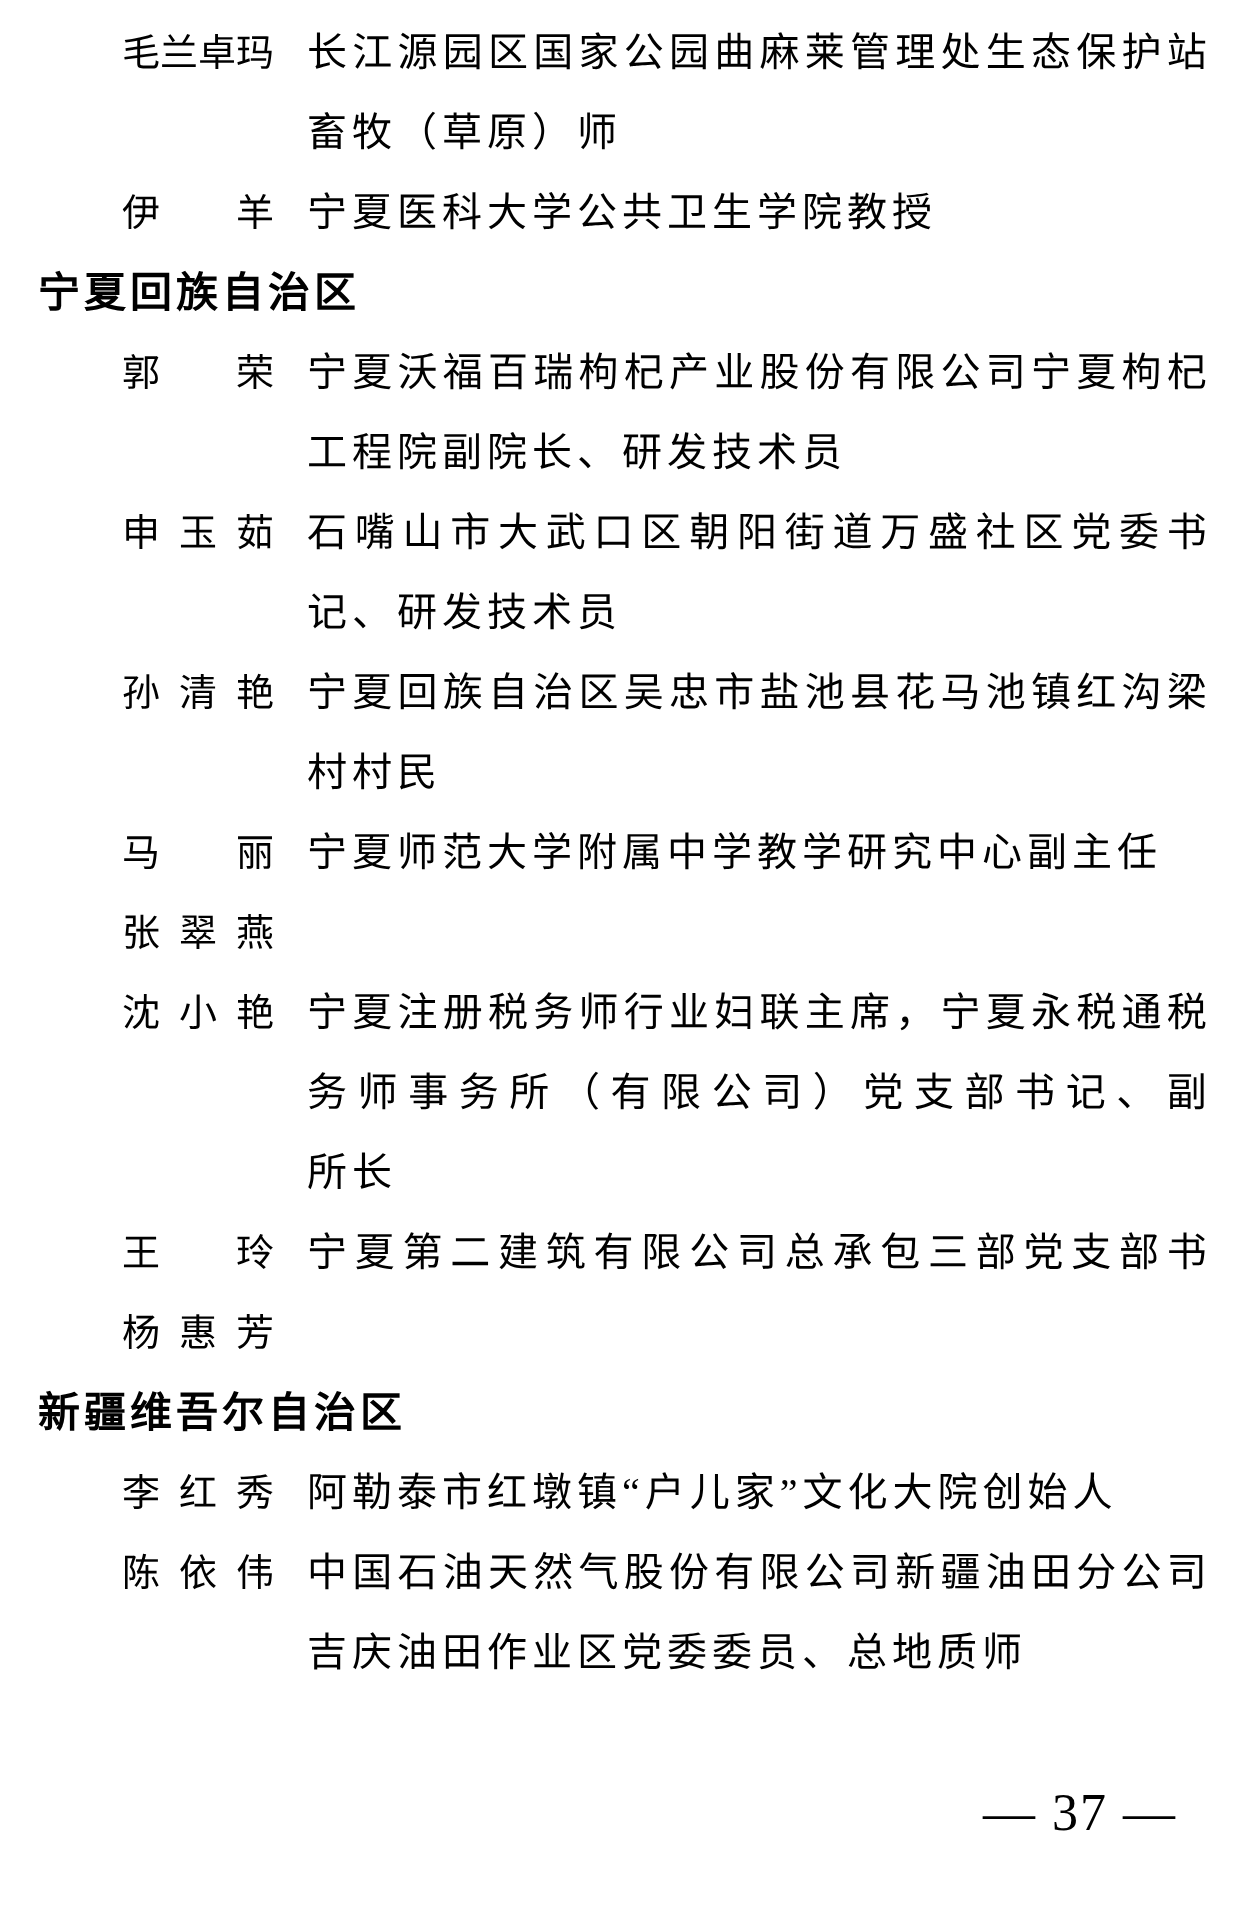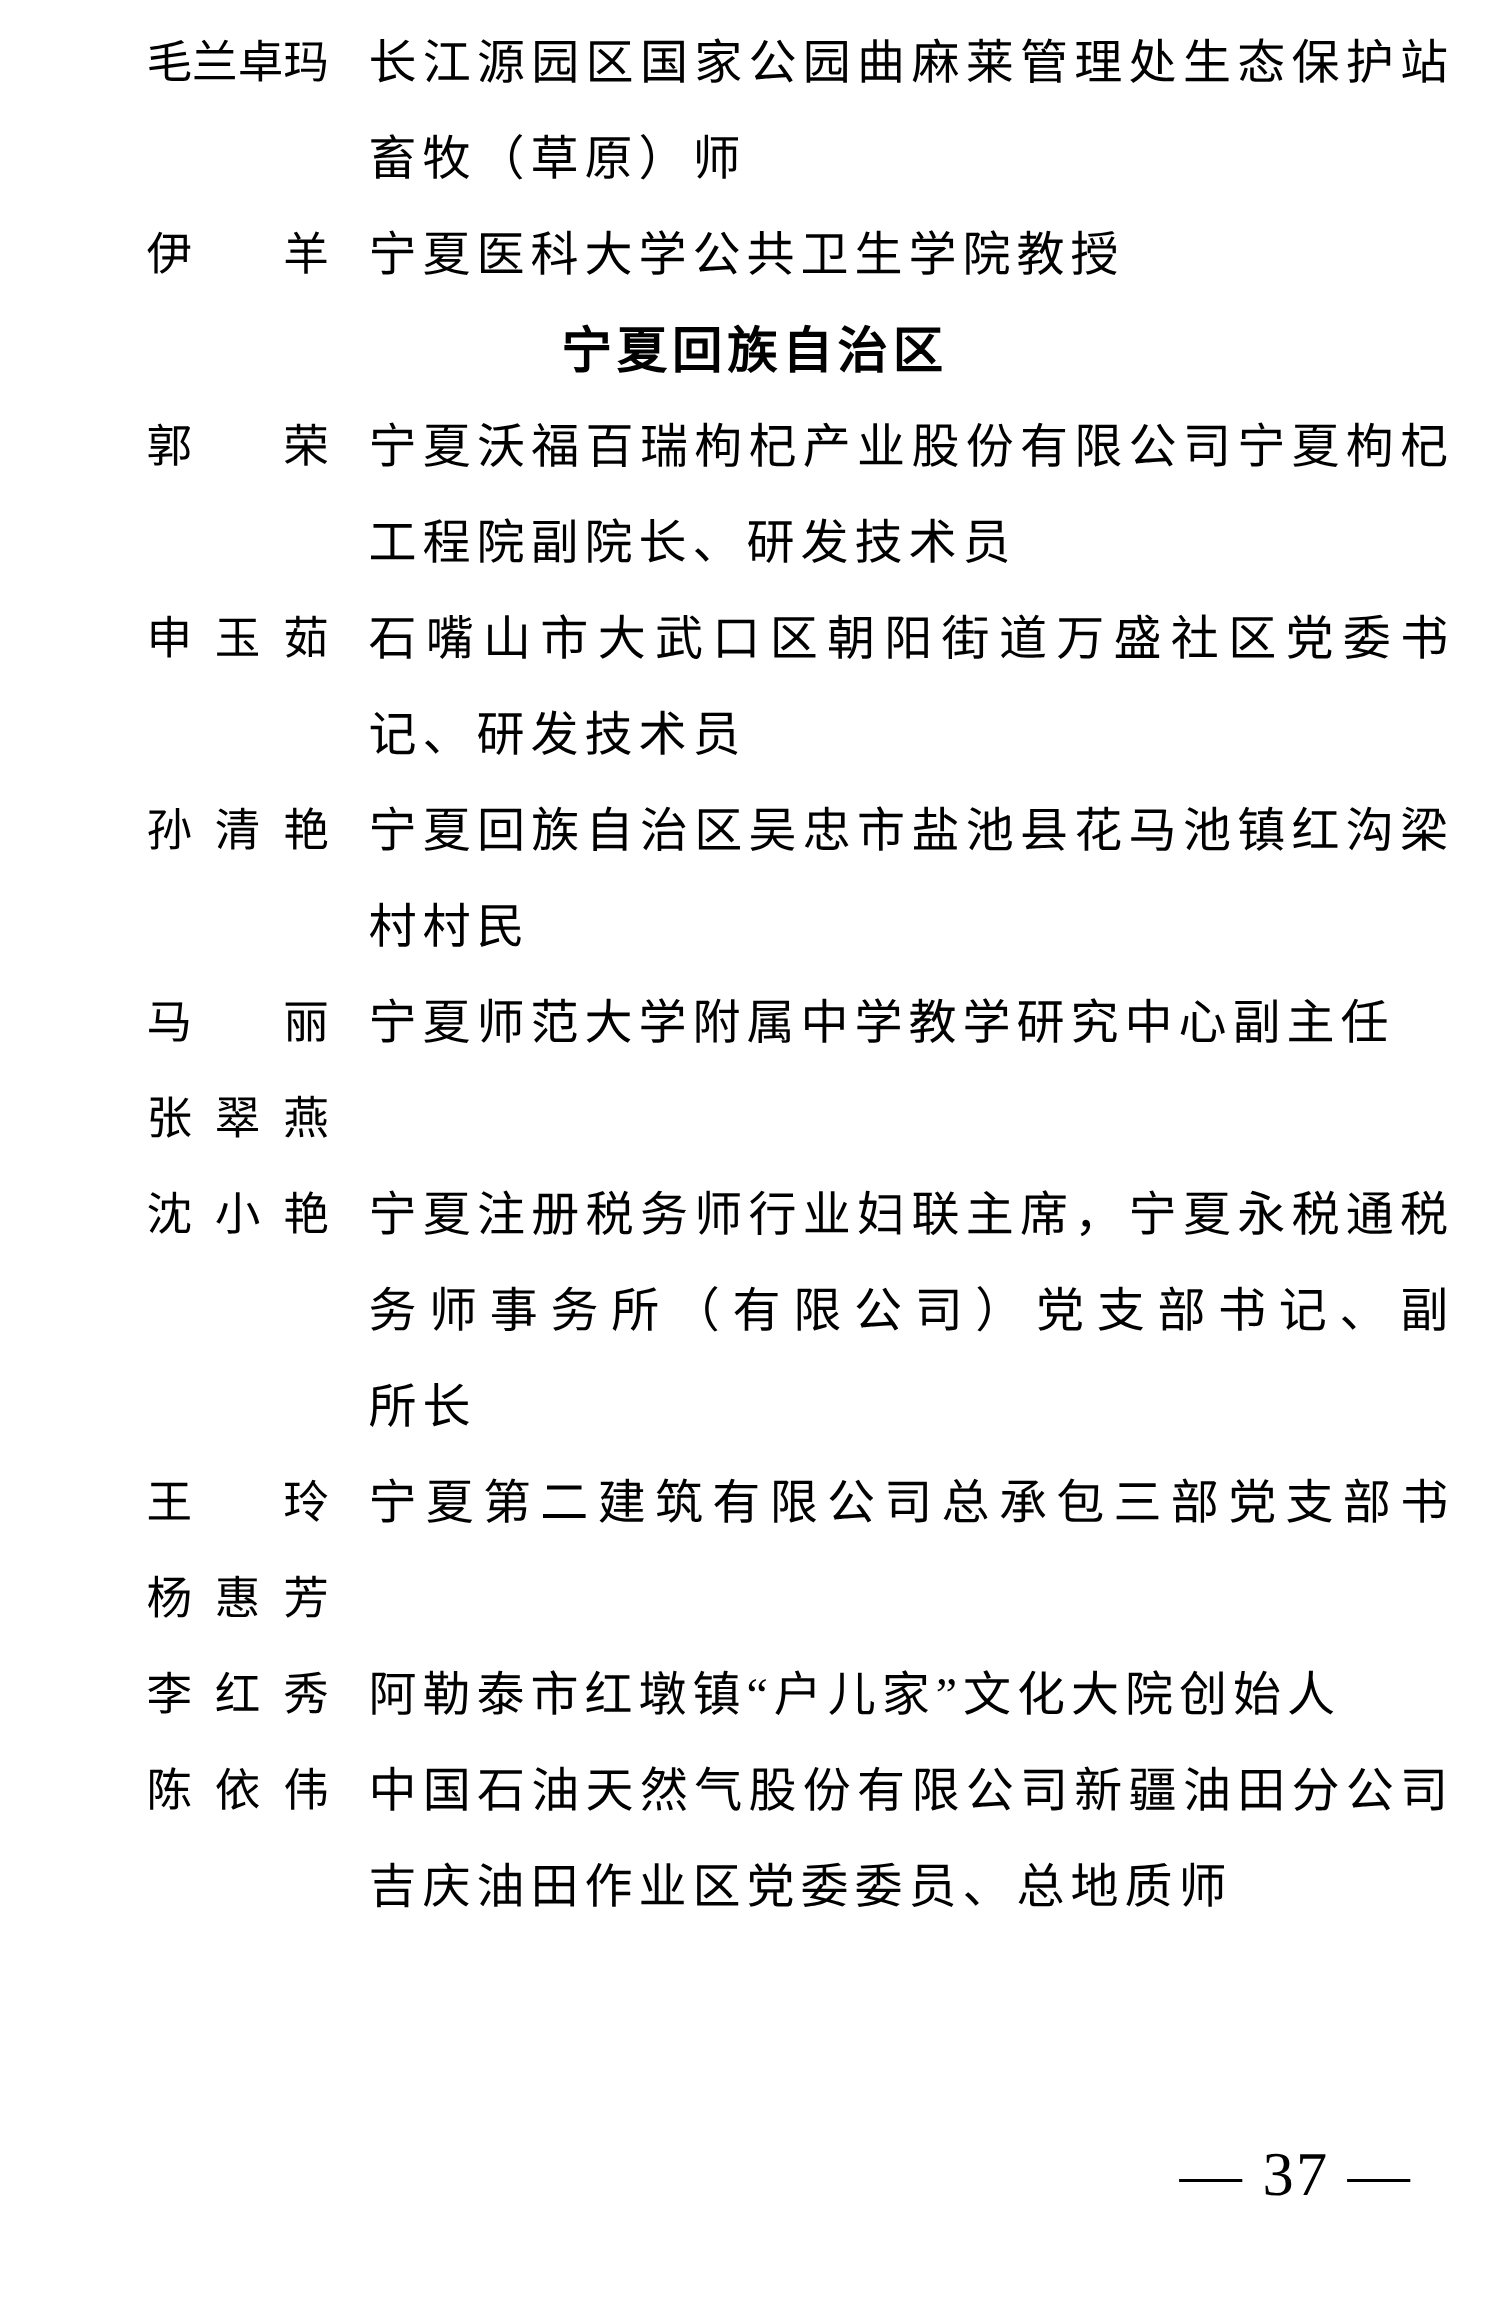--- a/index.html
+++ b/index.html
@@ -14,29 +14,28 @@
     background: #ffffff;
     color: #000000;
     overflow: hidden;
     font-family: "Liberation Serif", "DejaVu Serif", serif;
   }
   .content {
     padding-top: 13px;
   }
   
   .section-header {
-    margin-left: 16px;
+    margin-left: 38px;
     height: 80px;
     line-height: 80px;
     font-family: "Liberation Sans", "DejaVu Sans", sans-serif;
     font-weight: bold;
     font-size: 42px;
     letter-spacing: 4px;
     white-space: nowrap;
-    text-align: center;
   }
   
   .entry {
     display: flex;
     align-items: flex-start;
   }
   .entry-name {
     margin-left: 122px;
     width: 152px;
     flex: 0 0 152px;
@@ -317,20 +316,21 @@
           </div>
         </div>
       </div>
       <div class="entry">
         <div class="entry-name">
           <span>杨</span>
           <span>惠</span>
           <span>芳</span>
         </div>
       </div>
+      <div class="section-header">新疆维吾尔自治区</div>
       <div class="entry">
         <div class="entry-name">
           <span>李</span>
           <span>红</span>
           <span>秀</span>
         </div>
         <div class="entry-desc">
           <div class="desc-line plain">阿勒泰市红墩镇“户儿家”文化大院创始人</div>
         </div>
       </div>

